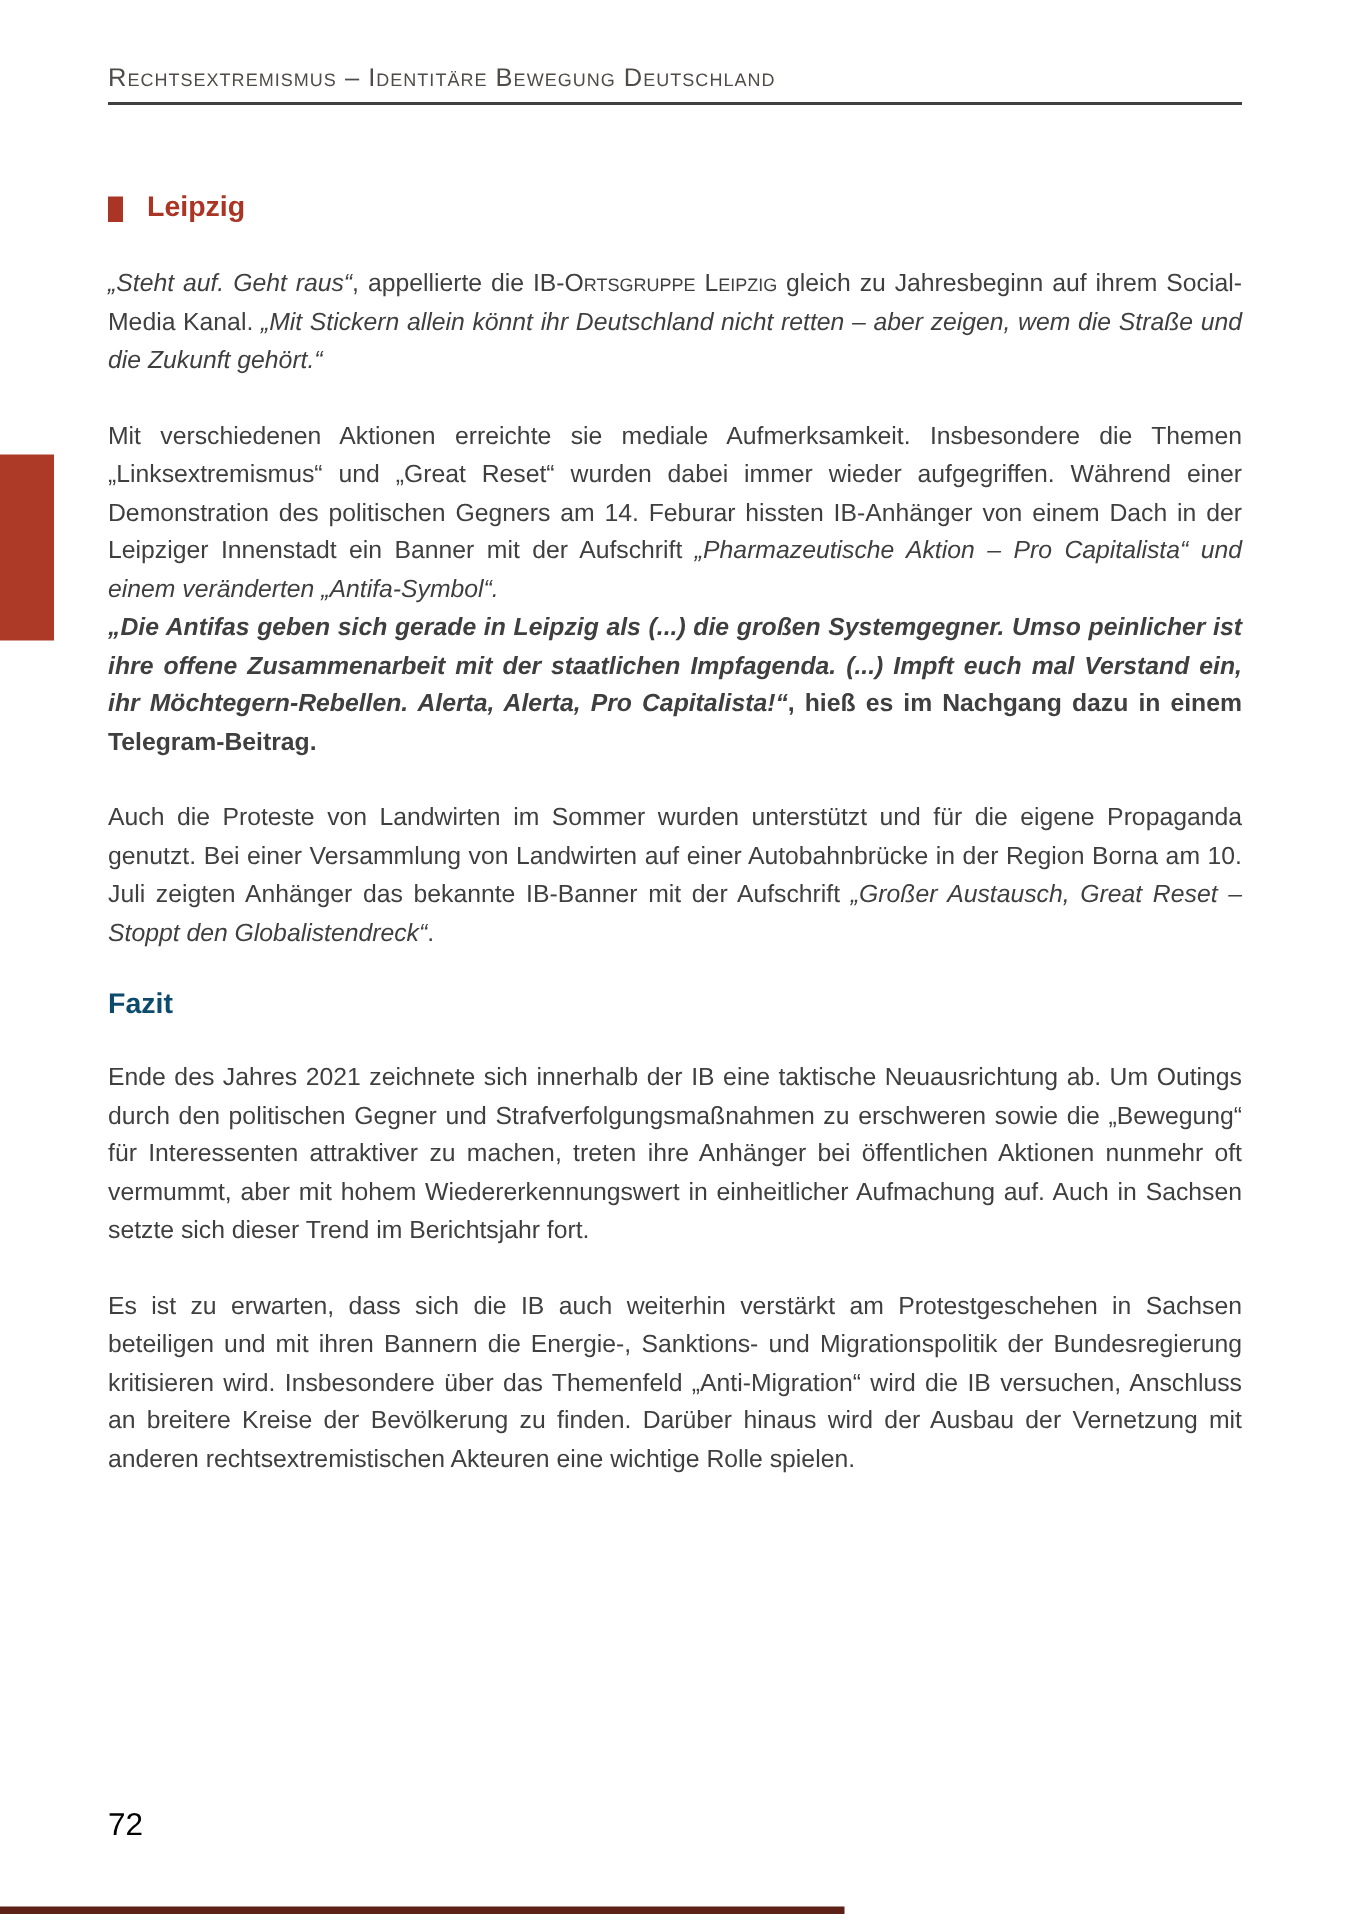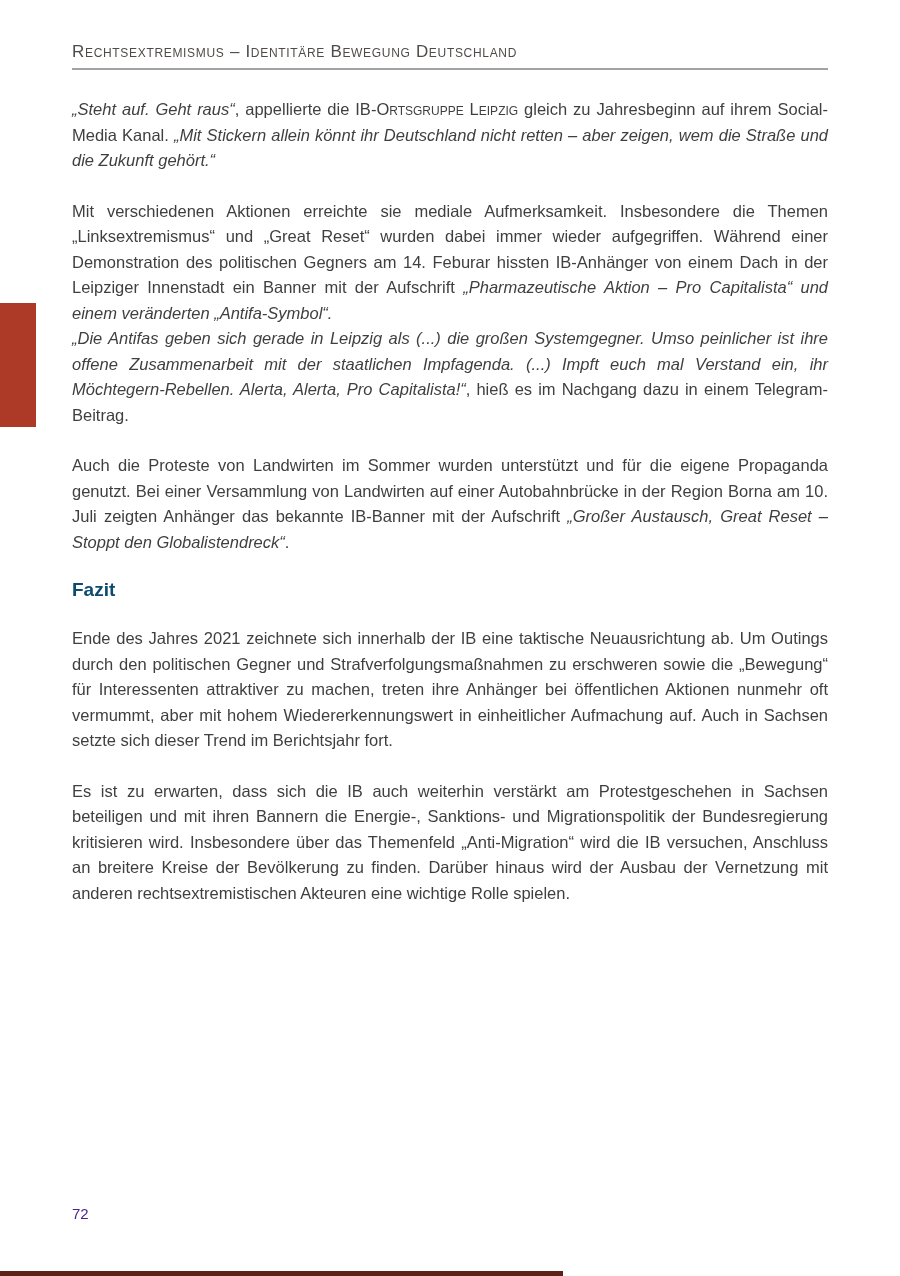--- a/index.html
+++ b/index.html
@@ -26,21 +26,21 @@
   }
 
   .content {
     position: absolute; left: 72px; top: 0;
     width: 756px;
   }
 
   .running-head {
     margin-top: 42px;
     padding-bottom: 6px;
-    border-bottom: 2px solid #a3a3a3;
+    border-bottom: 2px solid #404040;
     font-variant: small-caps;
     font-size: 17px;
     letter-spacing: 0.04em;
     color: #4f4b48;
   }
 
   .section-heading {
     display: flex; align-items: center;
     margin-top: 58px;
     color: #aa3524;
@@ -61,42 +61,46 @@
 
   p.body-par {
     margin: 25px 0 0 0;
     font-size: 16.5px;
     line-height: 25.5px;
     color: #3f3f3f;
     text-align: justify;
     hyphens: auto;
   }
   p.body-par.first-after-heading { margin-top: 27px; }
-  p.body-par.no-gap { margin-top: 0; }
+  p.body-par.no-gap { margin-top: 0; font-weight: bold; }
 
   .seg-normal { font-style: normal; }
   .seg-italic { font-style: italic; }
   .seg-smallcaps { font-variant: small-caps; }
 
   .page-number {
     position: absolute; left: 72px; top: 1205px;
-    font-size: 15px; color: #4c1d95;
+    font-size: 21px; color: #000000;
   }
 </style>
 </head>
 <body>
 
 <div class="page">
 
   <div class="chapter-tab"></div>
 
   <div class="content">
 
     <div class="running-head">Rechtsextremismus – Identitäre Bewegung Deutschland</div>
 
+    <div class="section-heading">
+      <span class="heading-bullet"></span>
+      <span>Leipzig</span>
+    </div>
 
     <p class="body-par first-after-heading"><span class="seg-italic">„Steht auf. Geht raus“</span><span class="seg-normal">, appellierte die IB-</span><span class="seg-smallcaps">Ortsgruppe Leipzig</span><span class="seg-normal"> gleich zu Jahresbeginn auf ihrem Social-Media Kanal. </span><span class="seg-italic">„Mit Stickern allein könnt ihr Deutschland nicht retten – aber zeigen, wem die Straße und die Zukunft gehört.“</span></p>
 
     <p class="body-par"><span class="seg-normal">Mit verschiedenen Aktionen erreichte sie mediale Aufmerksamkeit. Insbesondere die Themen „Linksextremismus“ und „Great Reset“ wurden dabei immer wieder aufgegriffen. Während einer Demonstration des politischen Gegners am 14. Feburar hissten IB-Anhänger von einem Dach in der Leipziger Innenstadt ein Banner mit der Aufschrift </span><span class="seg-italic">„Pharmazeutische Aktion – Pro Capitalista“ und einem veränderten „Antifa-Symbol“.</span></p>
 
     <p class="body-par no-gap"><span class="seg-italic">„Die Antifas geben sich gerade in Leipzig als (...) die großen Systemgegner. Umso peinlicher ist ihre offene Zusammenarbeit mit der staatlichen Impfagenda. (...) Impft euch mal Verstand ein, ihr Möchtegern-Rebellen. Alerta, Alerta, Pro Capitalista!“</span><span class="seg-normal">, hieß es im Nachgang dazu in einem Telegram-Beitrag.</span></p>
 
 
     <p class="body-par"><span class="seg-normal">Auch die Proteste von Landwirten im Sommer wurden unterstützt und für die eigene Propaganda genutzt. Bei einer Versammlung von Landwirten auf einer Autobahnbrücke in der Region Borna am 10. Juli zeigten Anhänger das bekannte IB-Banner mit der Aufschrift </span><span class="seg-italic">„Großer Austausch, Great Reset – Stoppt den Globalistendreck“</span><span class="seg-normal">.</span></p>
 

